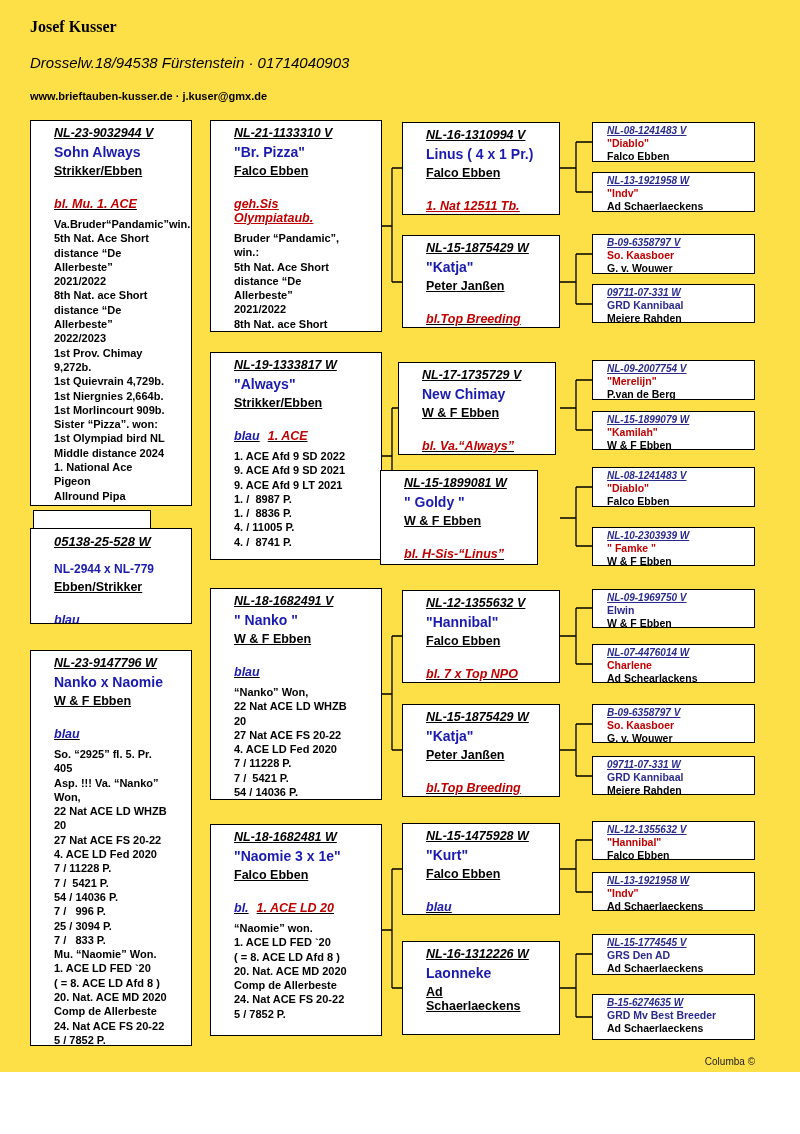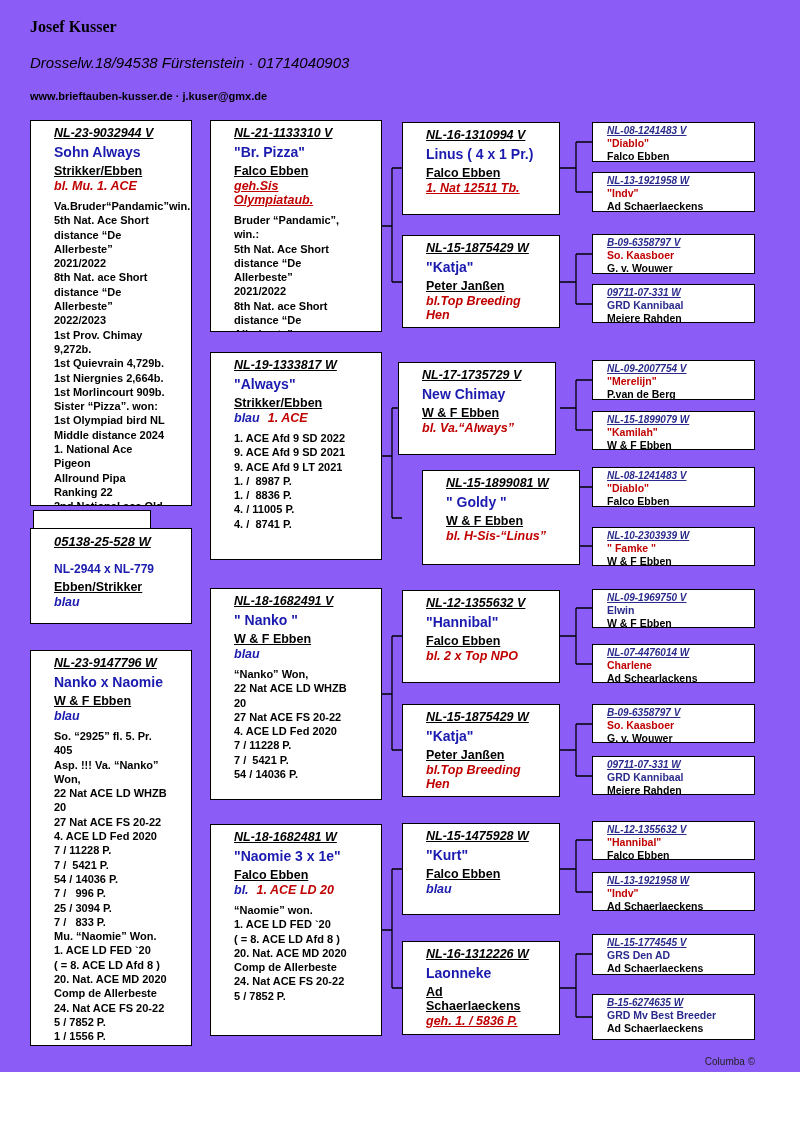--- a/index.html
+++ b/index.html
@@ -1,29 +1,29 @@
 <!DOCTYPE html>
 <html style="--blue: #1a1aaf; --red: #c00000; --navy: #2a2a8c;"><head>
 <meta charset="utf-8">
 <style>
   * { margin:0; padding:0; box-sizing:border-box; }
   html,body { background:#fff; }
   body { width:800px; height:1134px; position:relative; font-family:"Liberation Sans",sans-serif; color:#000; }
-  .page { position:absolute; left:0; top:0; width:800px; height:1072px; background:#8b5cf6; overflow:hidden; }
+  .page { position:absolute; left:0; top:0; width:800px; height:1072px; background:#fde047; overflow:hidden; }
   .connectors { position:absolute; left:0; top:0; pointer-events:none; }
 
   .hdr-name { position:absolute; left:30px; top:18px; font-family:"Liberation Serif",serif; font-weight:700; font-size:16px; }
   .hdr-addr { position:absolute; left:30px; top:54px; font-style:italic; font-size:15px; }
   .hdr-web  { position:absolute; left:30px; top:90px; font-weight:700; font-size:11px; }
 
   .box { position:absolute; border:1.3px solid #000; background:#fff; padding:5px 23px; overflow:hidden; }
   .ring { font-style:italic; font-weight:700; font-size:12.5px; text-decoration:underline; color:#000; }
   .name { font-weight:700; color:var(--blue,#1a1aaf); font-size:14px; margin-top:4px; }
   .breeder { font-weight:700; font-size:12.5px; text-decoration:underline; margin-top:4px; }
-  .note { font-style:italic; font-weight:700; font-size:12.5px; margin-top:1px; }
+  .note { font-style:italic; font-weight:700; font-size:12.5px; margin-top:19px;text-decoration:underline; }
   .nb { color:var(--blue,#1a1aaf); }
   .nr { color:var(--red,#c00000); }
   .nb:not(:empty) { margin-right:8px; }
   .u { text-decoration:underline; }
   .details { margin-top:6px; font-weight:700; font-size:11px; line-height:1.3; white-space:pre-wrap; }
 
   .lbl { position:absolute; border:1px solid #000; background:#fff; font-size:10px; padding:16px 4px; }
 
   .subject .ring { font-size:13px; }
   .subject .name { font-size:12px;margin-top:13px; }
@@ -181,32 +181,32 @@
     <div class="note"><span class="nb"></span><span class="nr">bl.Top Breeding Hen</span></div>
   </div>
 
   <div class="box" style="left:398px;top:362px;width:158px;height:93px">
     <div class="ring">NL-17-1735729 V</div>
     <div class="name">New Chimay</div>
     <div class="breeder">W &amp; F Ebben</div>
     <div class="note"><span class="nb"></span><span class="nr">bl. Va.“Always”</span></div>
   </div>
 
-  <div class="box" style="left:422px;top:470px;width:158px;height:95px">
+  <div class="box" style="left:380px;top:470px;width:158px;height:95px">
     <div class="ring">NL-15-1899081 W</div>
     <div class="name">" Goldy "</div>
     <div class="breeder">W &amp; F Ebben</div>
     <div class="note"><span class="nb"></span><span class="nr">bl. H-Sis-“Linus”</span></div>
   </div>
 
   <div class="box" style="left:402px;top:590px;width:158px;height:93px">
     <div class="ring">NL-12-1355632 V</div>
     <div class="name">"Hannibal"</div>
     <div class="breeder">Falco Ebben</div>
-    <div class="note"><span class="nb"></span><span class="nr">bl. 2 x Top NPO</span></div>
+    <div class="note"><span class="nb"></span><span class="nr">bl. 7 x Top NPO</span></div>
   </div>
 
   <div class="box" style="left:402px;top:704px;width:158px;height:93px">
     <div class="ring">NL-15-1875429 W</div>
     <div class="name">"Katja"</div>
     <div class="breeder">Peter Janßen</div>
     <div class="note"><span class="nb"></span><span class="nr">bl.Top Breeding Hen</span></div>
   </div>
 
   <div class="box" style="left:402px;top:823px;width:158px;height:92px">

